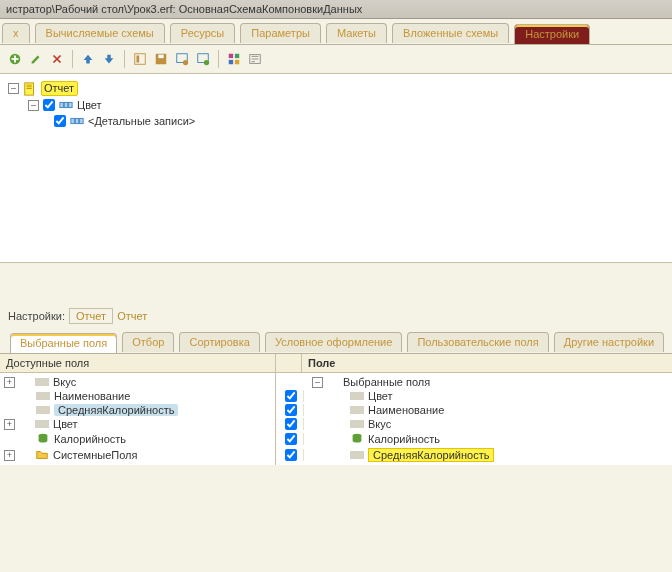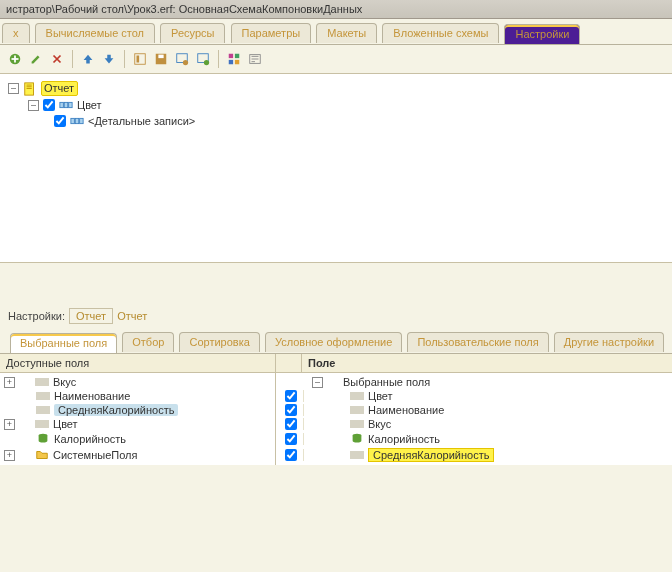--- a/index.html
+++ b/index.html
@@ -33,21 +33,21 @@
   padding: 3px 10px 4px 10px;
   border: 1px solid #b8b29c;
   border-bottom: none;
   border-radius: 4px 4px 0 0;
   background: #ece8d7;
   color: #c4953a;
   margin-right: 2px;
   cursor: pointer;
 }
 .tabstrip .tab.active {
-  background: #4c1d95;
+  background: #7f1d1d;
   position: relative;
   top: 1px;
   color: #c4953a;
   box-shadow: inset 0 2px 0 #f7c94b;
 }
 .toolbar {
   background: #f5f3e5;
   padding: 4px 6px;
   display: flex;
   align-items: center;
@@ -215,21 +215,21 @@
 <body>
 
 <div class="main">
 
   <div class="titlebar">
     <span>истратор\Рабочий стол\Урок3.erf: ОсновнаяСхемаКомпоновкиДанных</span>
   </div>
 
   <div class="tabstrip">
     <span class="tab">x</span>
-    <span class="tab">Вычисляемые стол</span>
+    <span class="tab">Вычисляемые схемы</span>
     <span class="tab">Ресурсы</span>
     <span class="tab">Параметры</span>
     <span class="tab">Макеты</span>
     <span class="tab">Вложенные схемы</span>
     <span class="tab active">Настройки</span>
   </div>
 
   <div class="toolbar">
     <span class="tb-btn">
       <svg class="icon-svg" viewBox="0 0 16 16">

